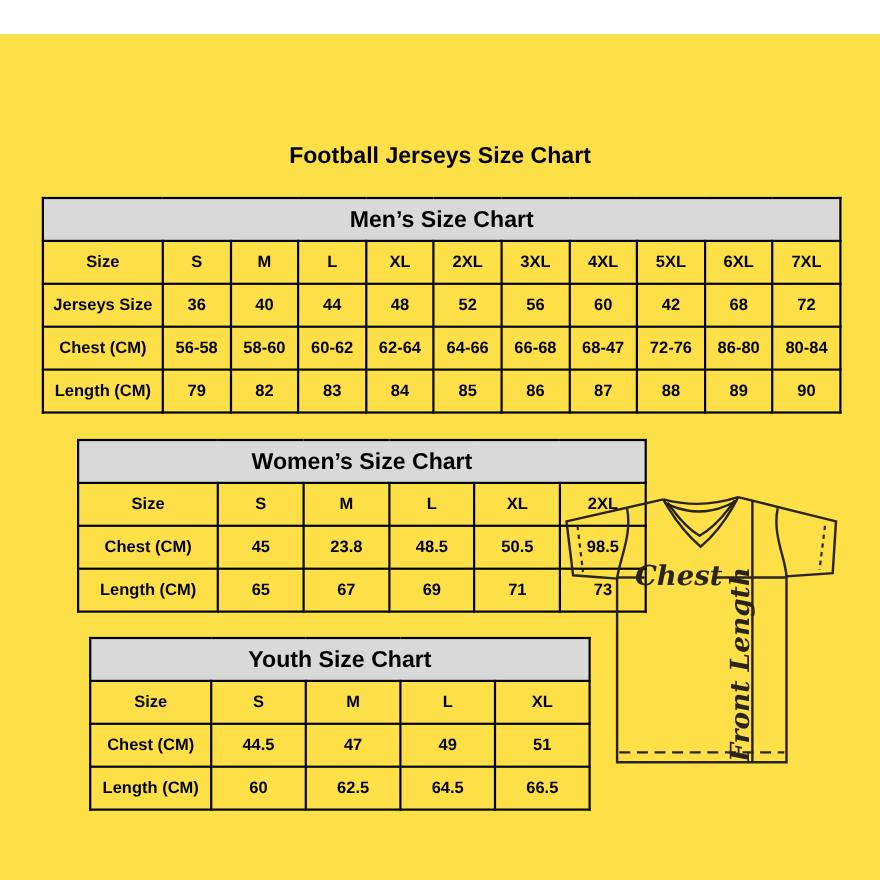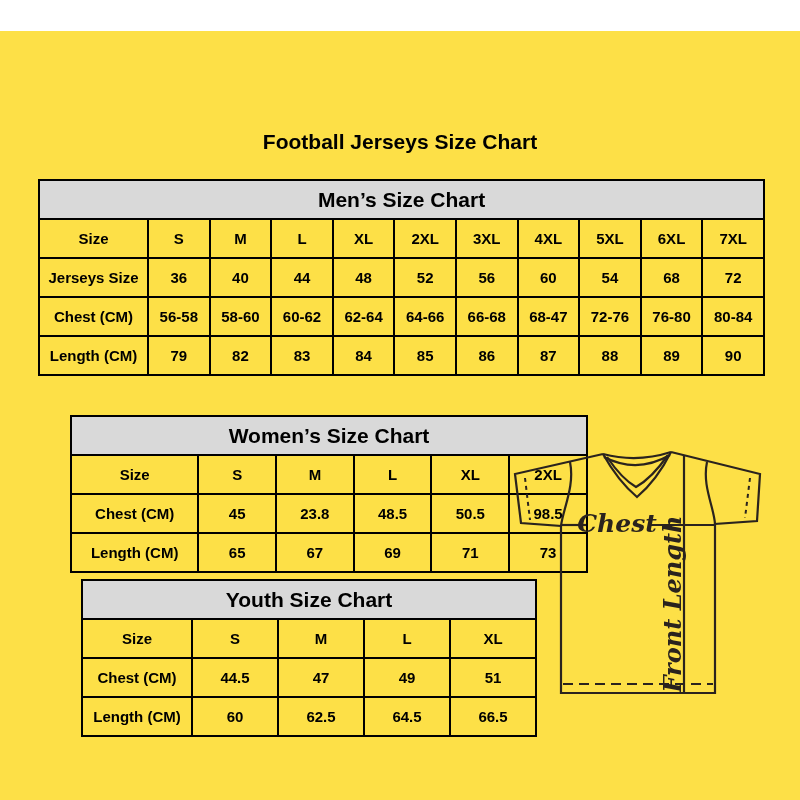--- a/index.html
+++ b/index.html
@@ -18,21 +18,21 @@
     left: 0;
     width: 100%;
     margin: 0;
     text-align: center;
     font-size: 21px;
     font-weight: bold;
     color: #000000;
   }
   .tbl-wrap { position: absolute; }
   #men-wrap   { left: 38px; top: 148px; width: 725px; }
-  #women-wrap { left: 38px; top: 384px; width: 518px; padding-left: 32px; }
+  #women-wrap { left: 38px; top: 368px; width: 518px; padding-left: 32px; }
   #youth-wrap { left: 38px; top: 548px; width: 454px; padding-left: 43px; }
 
   table {
     border-collapse: collapse;
     table-layout: fixed;
     width: 100%;
   }
   th, td {
     border: 2px solid #000000;
     height: 37px;
@@ -114,35 +114,35 @@
           </tr>
           <tr>
             <td>Jerseys Size</td>
             <td>36</td>
             <td>40</td>
             <td>44</td>
             <td>48</td>
             <td>52</td>
             <td>56</td>
             <td>60</td>
-            <td>54</td>
+            <td>42</td>
             <td>68</td>
             <td>72</td>
           </tr>
           <tr>
             <td>Chest (CM)</td>
             <td>56-58</td>
             <td>58-60</td>
             <td>60-62</td>
             <td>62-64</td>
             <td>64-66</td>
             <td>66-68</td>
             <td>68-47</td>
             <td>72-76</td>
-            <td>76-80</td>
+            <td>86-80</td>
             <td>80-84</td>
           </tr>
           <tr>
             <td>Length (CM)</td>
             <td>79</td>
             <td>82</td>
             <td>83</td>
             <td>84</td>
             <td>85</td>
             <td>86</td>

